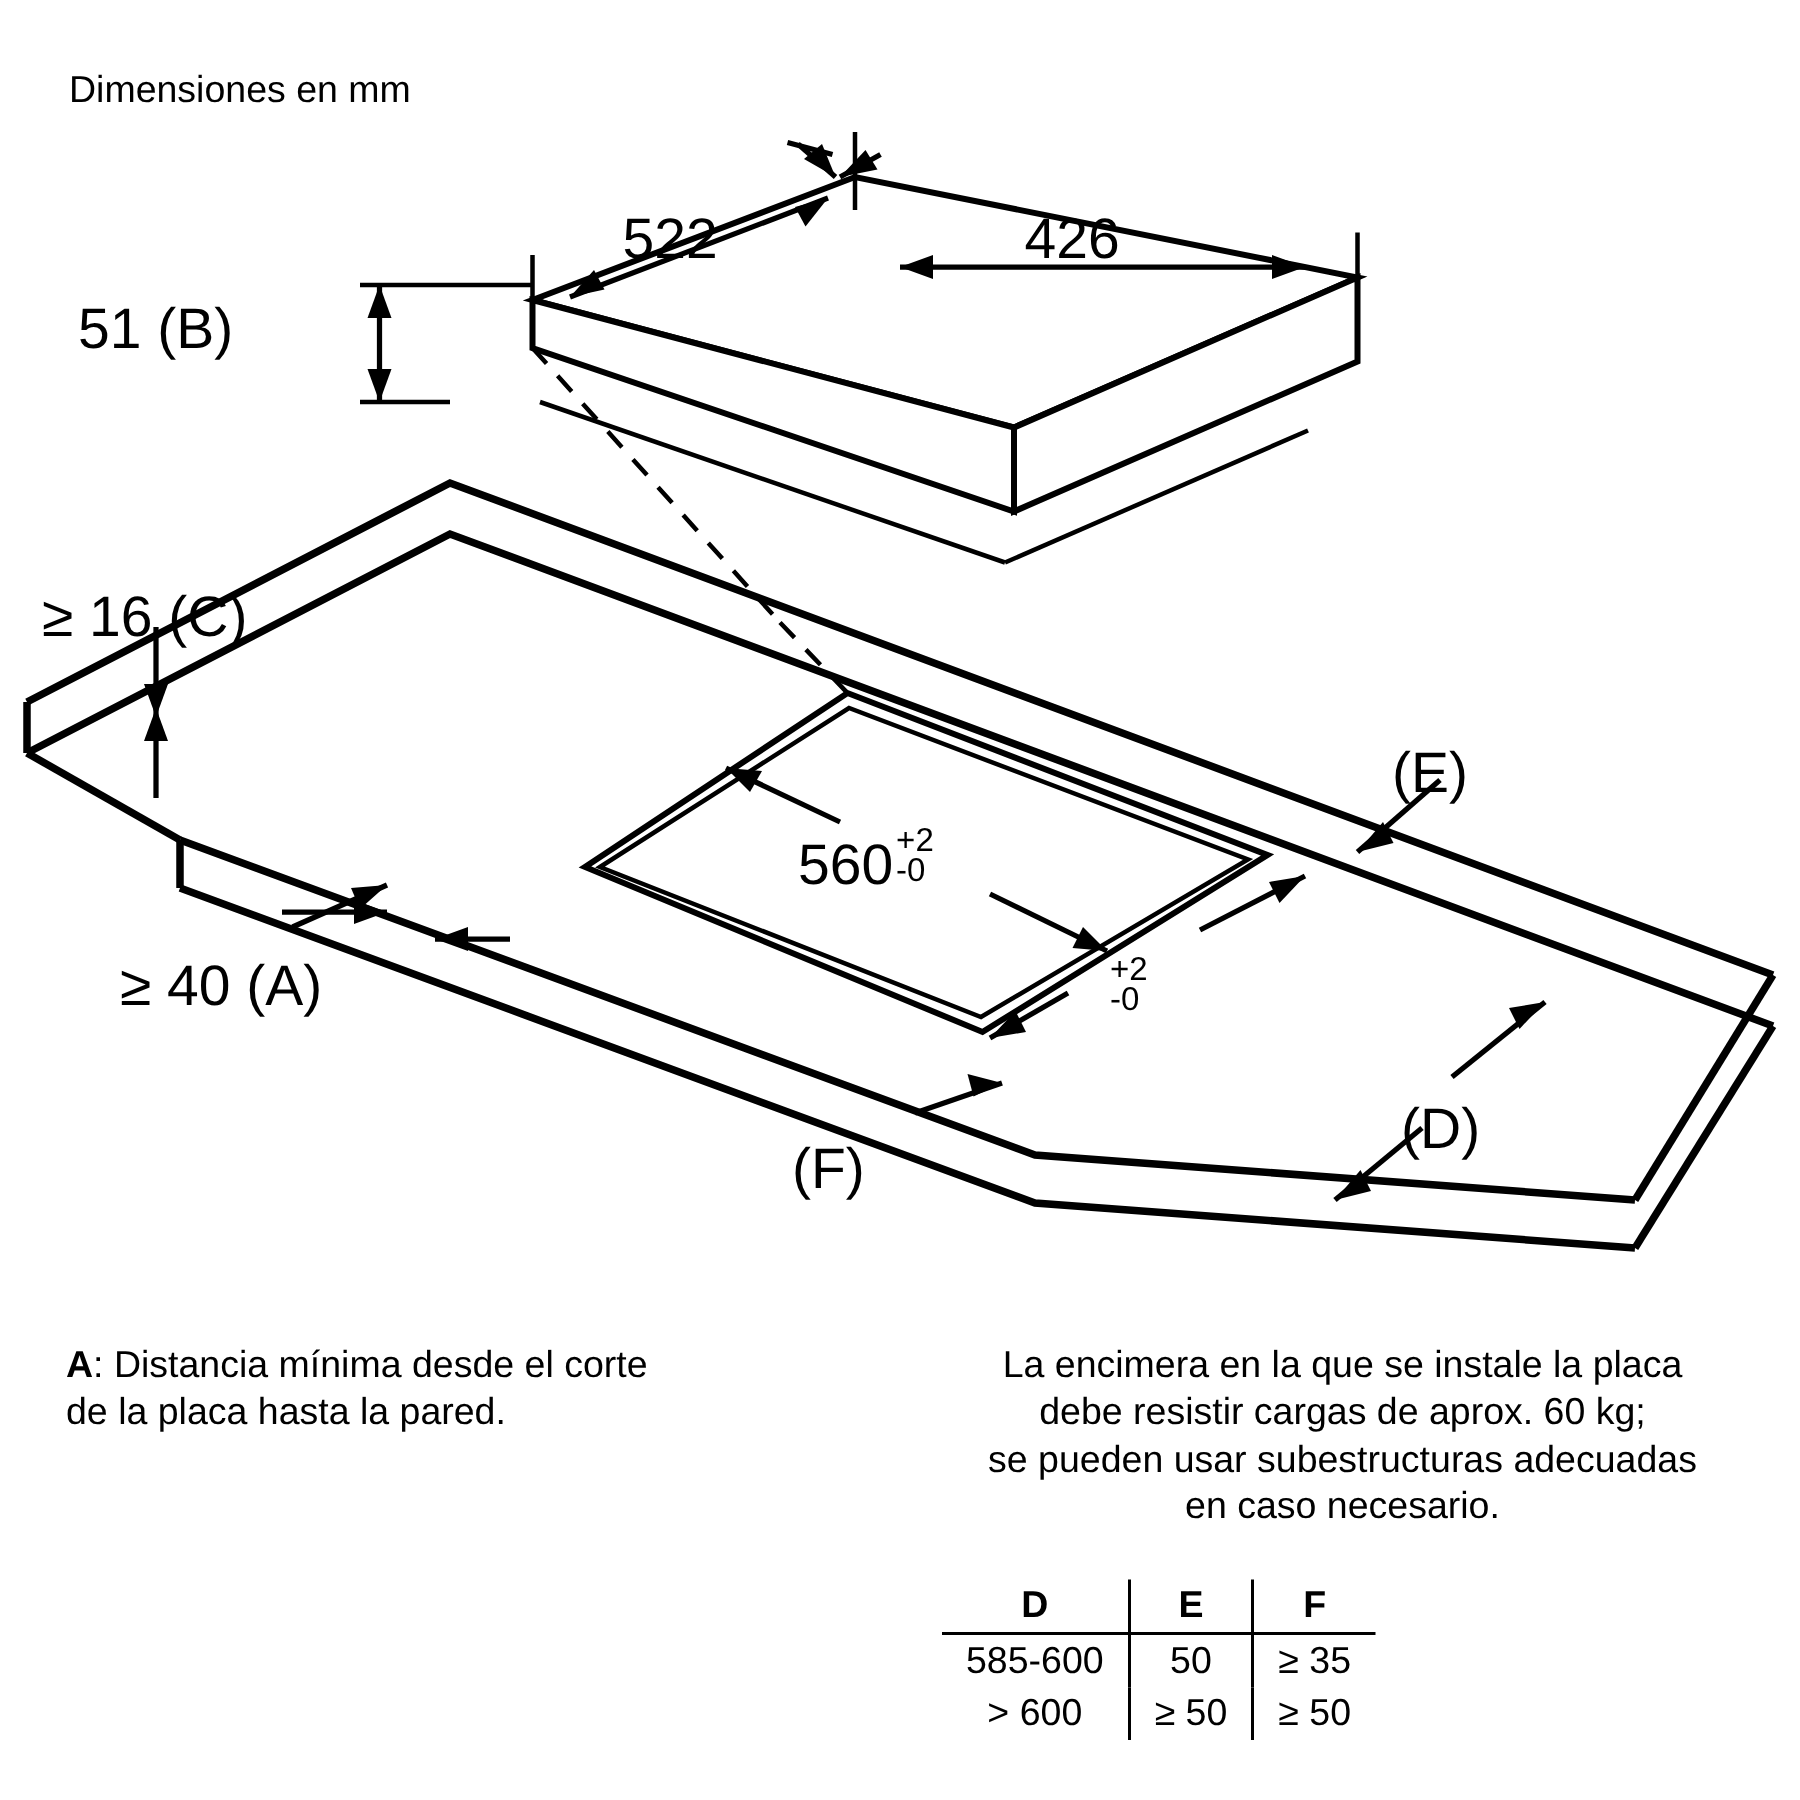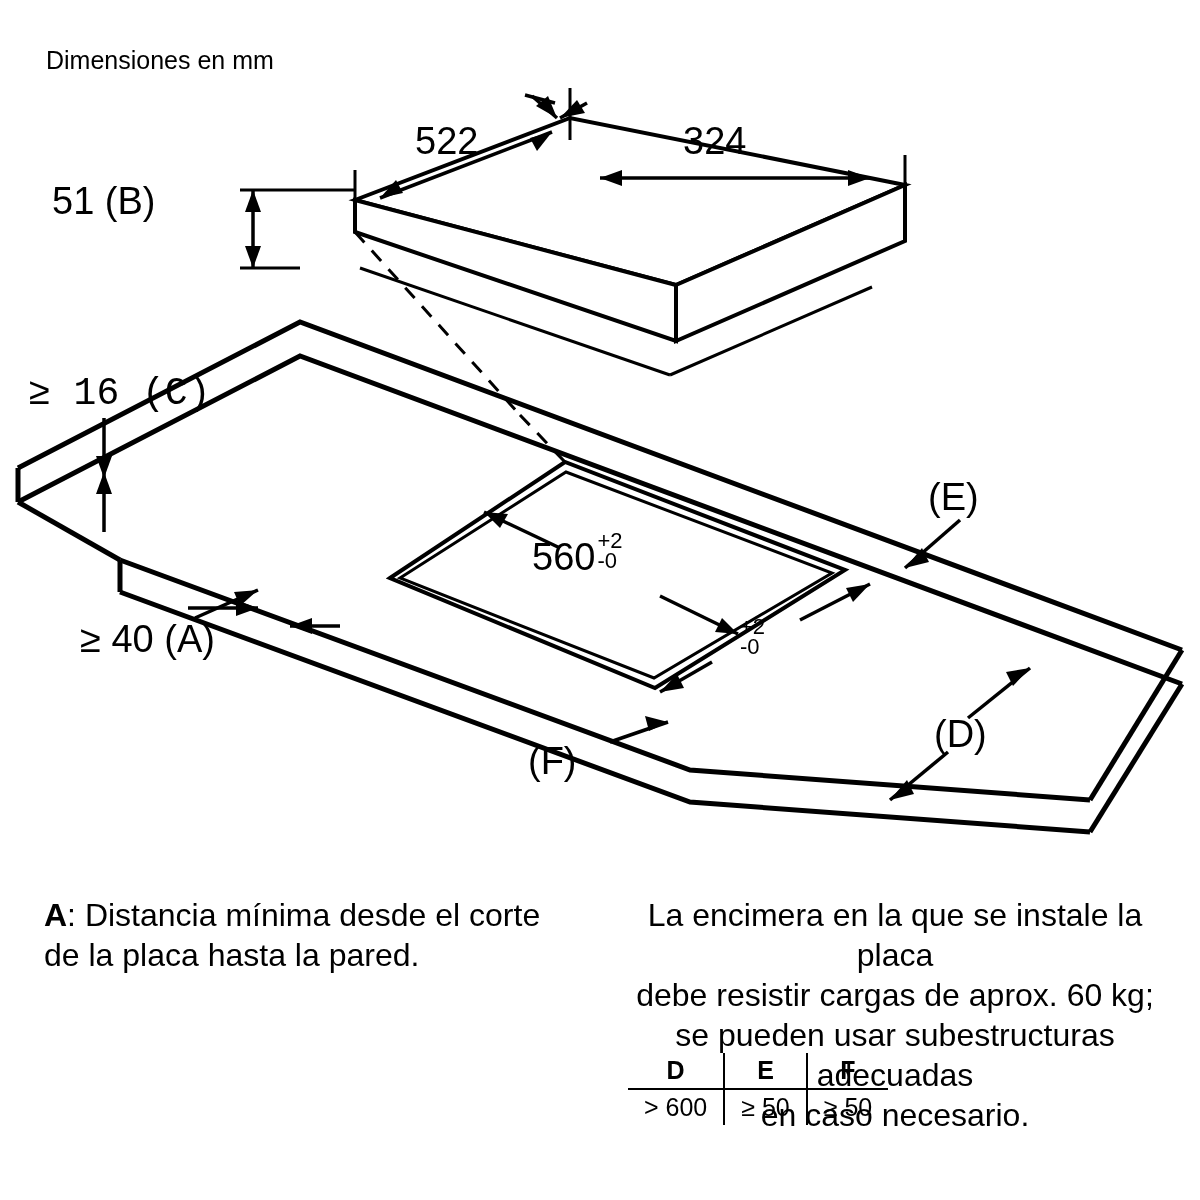--- a/index.html
+++ b/index.html
@@ -16,28 +16,29 @@
     color: #000000;
     overflow: hidden;
     padding-left: 32px;
   }
   .abs { position: absolute; }
   .lbl-big {
     font-size: 38px;
     font-weight: 400;
     white-space: nowrap;
     line-height: 1.05;
+    margin-top: 19px;
   }
   .title {
     font-size: 25px;
     font-weight: 400;
     white-space: nowrap;
   }
   .legend {
-    font-size: 32px;
+    font-size: 25px;
     line-height: 1.25;
     white-space: pre-line;
   }
   .legend b { font-weight: 700; }
   .sup-wrap {
     display: inline-block;
     position: relative;
     vertical-align: baseline;
     font-size: 22px;
     line-height: 1.0;
@@ -152,25 +153,25 @@
       <line x1="948" y1="752" x2="890" y2="800" stroke="#000" stroke-width="3.5"></line>
       <polygon points="890,800 914,794 907,780" fill="#000" stroke="none"></polygon>
 
       <line x1="610" y1="742" x2="668" y2="722" stroke="#000" stroke-width="3.5"></line>
       <polygon points="668,722 645,716 649,731" fill="#000" stroke="none"></polygon>
     </g>
   </svg>
 
   <div class="abs lbl-big" style="left:415px; top:122px;">522</div>
 
-  <div class="abs lbl-big" style="left:683px; top:122px;">324</div>
+  <div class="abs lbl-big" style="left:683px; top:122px;">426</div>
 
   <div class="abs lbl-big" style="left:52px; top:182px;">51 (B)</div>
 
-  <div class="abs lbl-big" style="left:28px; top:374px;font-family:Liberation Mono, monospace;">≥ 16 (C)</div>
+  <div class="abs lbl-big" style="left:28px; top:374px;">≥ 16 (C)</div>
 
   <div class="abs lbl-big" style="left:80px; top:620px;">≥ 40 (A)</div>
 
   <div class="abs lbl-big" style="left:532px; top:532px;">
     <span>560</span><span class="sup-wrap"><span class="up">+2</span><span class="dn">-0</span></span>
   </div>
 
   <div class="abs lbl-big" style="left:738px; top:618px;">
     <span class="sup-wrap"><span class="up">+2</span><span class="dn">-0</span></span>
   </div>
@@ -194,20 +195,25 @@
   <table class="abs dimtable" style="left:628px; top:1053px;">
     <thead>
       <tr>
         <th>D</th>
         <th class="colsep">E</th>
         <th class="colsep">F</th>
       </tr>
     </thead>
     <tbody>
       <tr>
+        <td>585-600</td>
+        <td class="colsep">50</td>
+        <td class="colsep">≥ 35</td>
+      </tr>
+      <tr>
         <td>&gt; 600</td>
         <td class="colsep">≥ 50</td>
         <td class="colsep">≥ 50</td>
       </tr>
     </tbody>
   </table>
 
 </div>
 
 </body></html>

